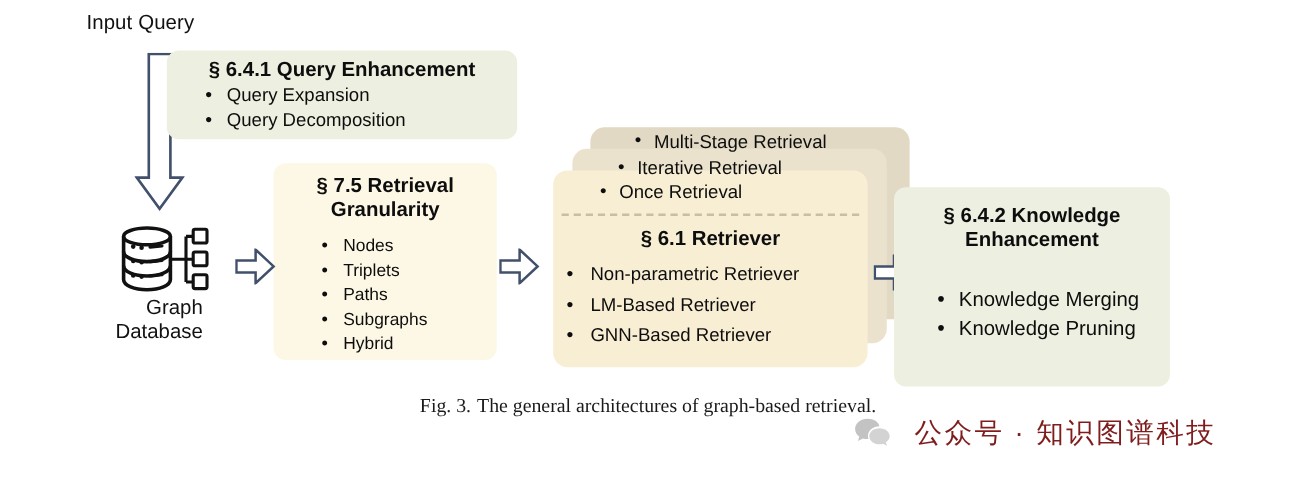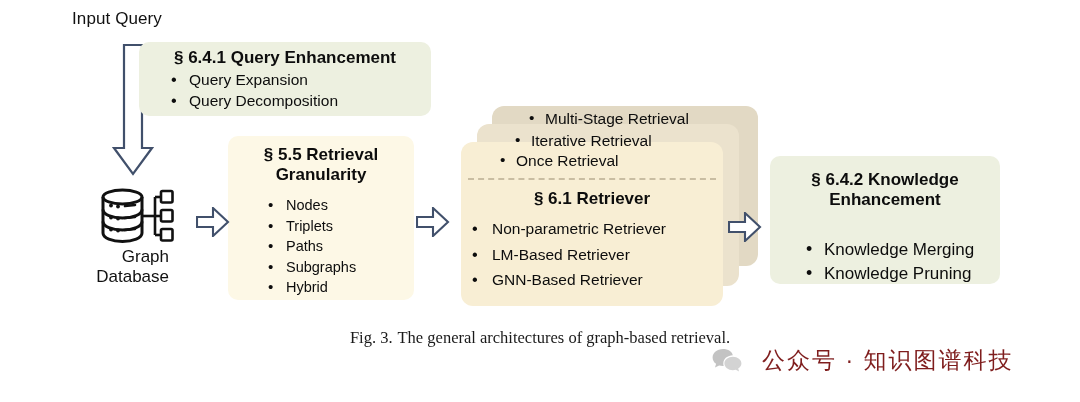--- a/index.html
+++ b/index.html
@@ -143,21 +143,21 @@
   }
   #bullets-61 {
     position: absolute;
     left: 470px; top: 216px;
     font-size: 15.5px;
   }
   #bullets-61 li { padding-left: 22px; line-height: 1.65; }
 
   
   #box-642 {
-    left: 770px; top: 156px; width: 230px; height: 128px;
+    left: 745px; top: 156px; width: 230px; height: 166px;
   }
   #box-642 .box-title { font-size: 17px; margin: 14px 8px 0 8px; }
   #box-642 .bullets { font-size: 17px; margin: 28px 0 0 34px; }
   #box-642 .bullets li { line-height: 1.42; }
 
   
   .arrow-right, .arrow-down { position: absolute; }
 
   
   #caption {
@@ -235,21 +235,21 @@
 
   <div id="box-641" class="box box-green">
     <div class="box-title">§ 6.4.1 Query Enhancement</div>
     <ul class="bullets">
       <li>Query Expansion</li>
       <li>Query Decomposition</li>
     </ul>
   </div>
 
   <div id="box-63" class="box box-cream">
-    <div class="box-title">§ 5.5 Retrieval Granularity</div>
+    <div class="box-title">§ 7.5 Retrieval Granularity</div>
     <ul class="bullets">
       <li>Nodes</li>
       <li>Triplets</li>
       <li>Paths</li>
       <li>Subgraphs</li>
       <li>Hybrid</li>
     </ul>
   </div>
 
   <svg class="arrow-right" style="left:196px; top:207px;" width="34" height="30" viewBox="0 0 34 30">

